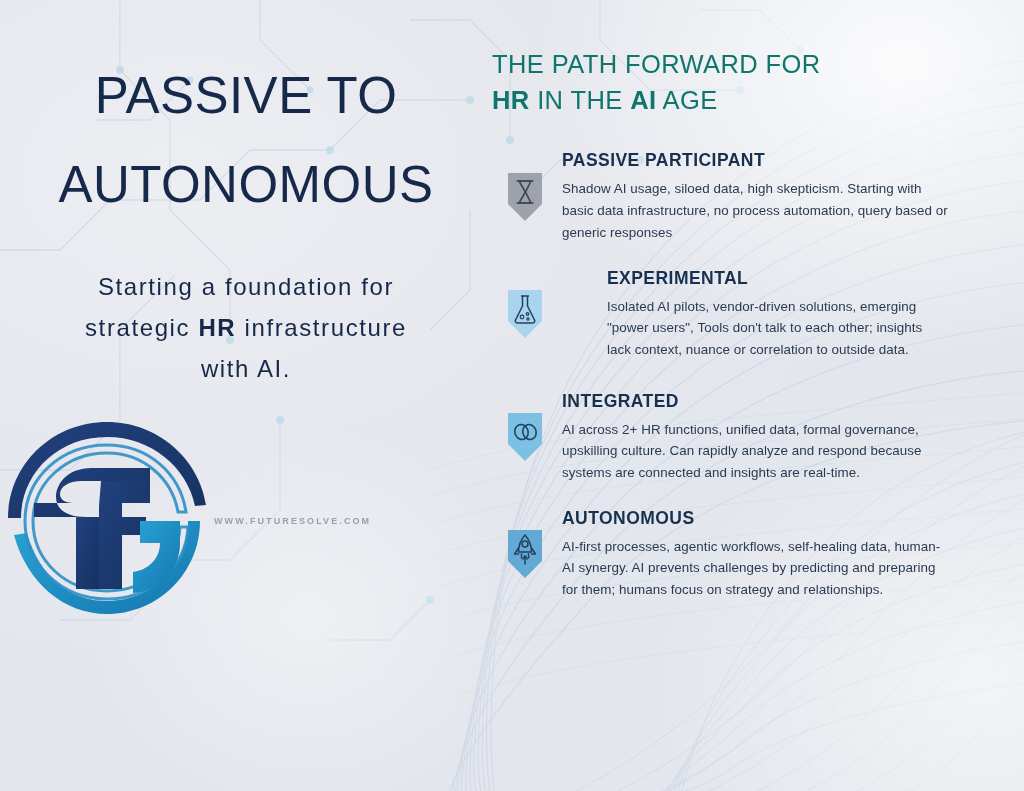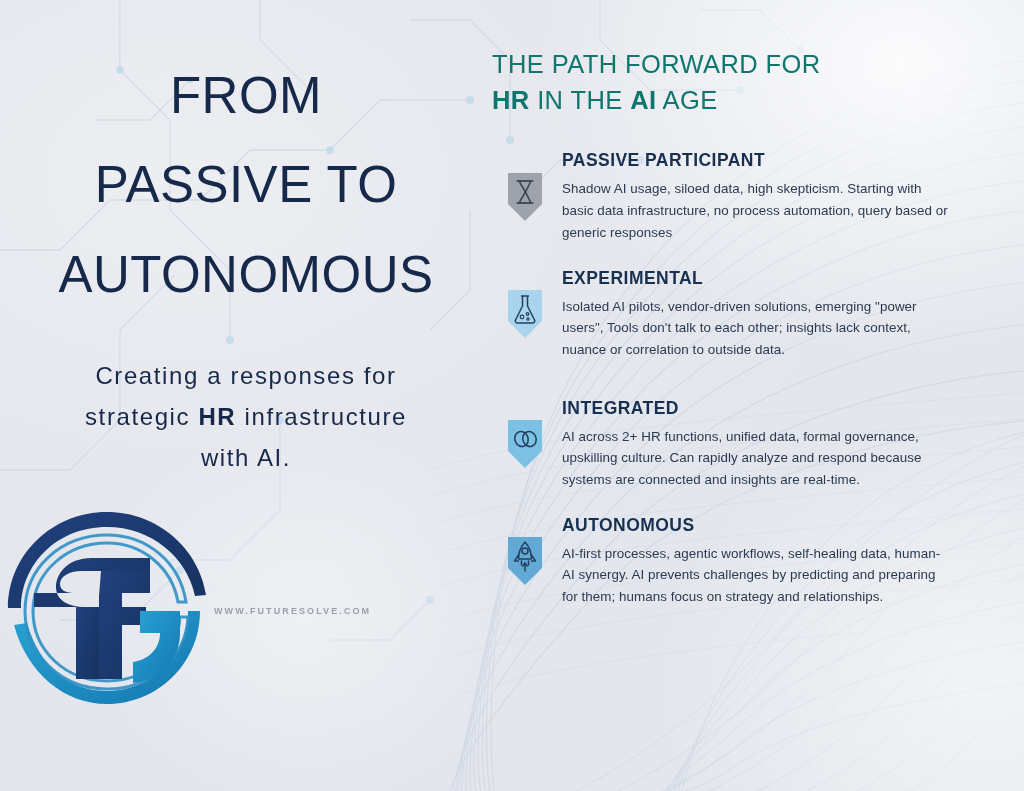--- a/index.html
+++ b/index.html
@@ -112,21 +112,21 @@
   }
   .stage-desc {
     color:#2b3a51;
     font-size:13.4px;
     line-height:1.62;
     letter-spacing:.05px;
   }
 
   
   .stage.s1 { margin-bottom:22px; }
-  .stage.s2 { margin-bottom:35px; }
+  .stage.s2 { margin-bottom:28px;gap:45px; }
   .stage.s3 { margin-bottom:22px; }
 </style>
 </head>
 <body>
 
 <div id="bg-root">
   <div class="bg-base"></div>
 
   <svg viewBox="0 0 1024 791">
     <g stroke="#c3cfe0" stroke-width="1.3" fill="none" opacity="0.55">
@@ -216,27 +216,26 @@
   </svg>
 
   <div class="bg-glow"></div>
 </div>
 
 <div class="page">
 
   <div class="col-left">
 
     <div class="headline">
-      <span class="hl-line l1">FROM</span>
       <span class="hl-line l2">PASSIVE  TO</span>
       <span class="hl-line l3">AUTONOMOUS</span>
     </div>
 
     <div class="subhead">
-      <span>Creating a responses for</span><br>
+      <span>Starting a foundation for</span><br>
       <span>strategic </span><b>HR</b><span> infrastructure</span><br>
       <span>with AI.</span>
     </div>
 
     <div class="logo-wrap">
       <svg width="214" height="214" viewBox="0 0 214 214">
         <defs>
           <linearGradient id="gNavy" x1="0" y1="0" x2="1" y2="1">
             <stop offset="0%" stop-color="#22417f"></stop>
             <stop offset="100%" stop-color="#15325f"></stop>

